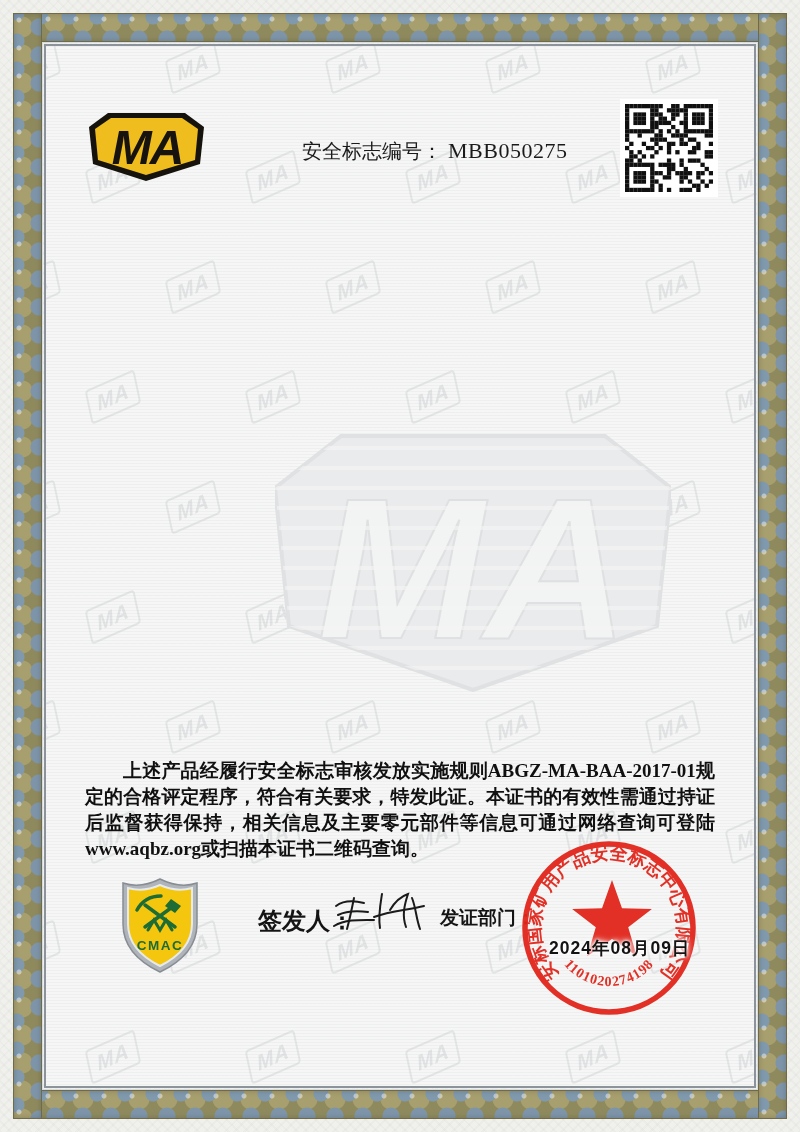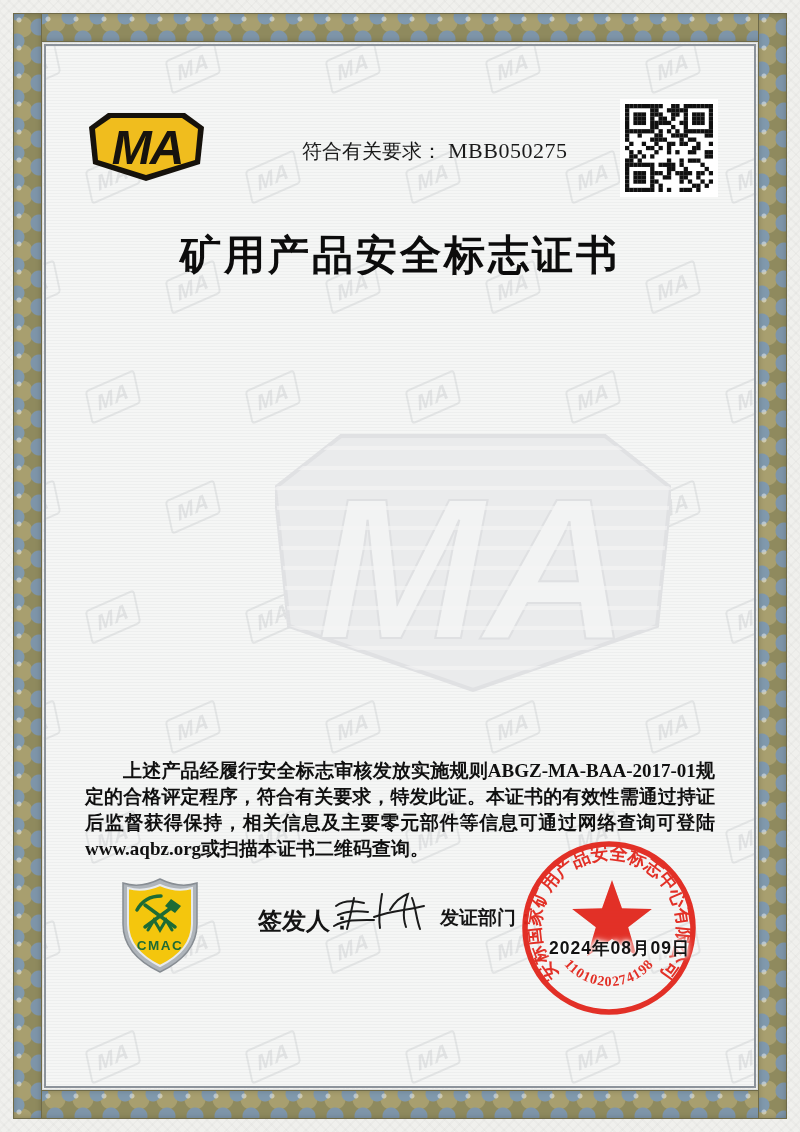--- a/index.html
+++ b/index.html
@@ -177,21 +177,21 @@
   <div class="gb gb-right gv"></div>
   <div class="inner-frame"></div>
 
   <svg id="ma-logo" class="c" viewBox="0 0 117 70">
     <path d="M20,1 L97,1 L116,15 L112,52 L58,69 L5,52 L1,15 Z" fill="#16120c"></path>
     <path d="M23,6 L94,6 L110,17 L107,48 L58,63 L10,48 L7,17 Z" fill="#f0bd1e"></path>
     <text x="59" y="52" text-anchor="middle" font-family="Liberation Sans, sans-serif" font-style="italic" font-weight="900" font-size="48" letter-spacing="-2" fill="#17130e">MA</text>
   </svg>
 
   <div id="certno-line" class="c">
-    <span class="lab">符合有关要求：</span><span class="val">MBB050275</span>
+    <span class="lab">安全标志编号：</span><span class="val">MBB050275</span>
   </div>
 
   <div id="qr" class="c"><svg width="88" height="88" viewBox="0 0 88.2 88.2" fill="#101010">
         <rect x="0" y="0" width="4.3" height="4.3"></rect>
         <rect x="4.2" y="0" width="4.3" height="4.3"></rect>
         <rect x="8.4" y="0" width="4.3" height="4.3"></rect>
         <rect x="12.600000000000001" y="0" width="4.3" height="4.3"></rect>
         <rect x="16.8" y="0" width="4.3" height="4.3"></rect>
         <rect x="21" y="0" width="4.3" height="4.3"></rect>
         <rect x="25.200000000000003" y="0" width="4.3" height="4.3"></rect>
@@ -405,21 +405,20 @@
         <rect x="21" y="84" width="4.3" height="4.3"></rect>
         <rect x="25.200000000000003" y="84" width="4.3" height="4.3"></rect>
         <rect x="33.6" y="84" width="4.3" height="4.3"></rect>
         <rect x="42" y="84" width="4.3" height="4.3"></rect>
         <rect x="54.6" y="84" width="4.3" height="4.3"></rect>
         <rect x="58.800000000000004" y="84" width="4.3" height="4.3"></rect>
         <rect x="63" y="84" width="4.3" height="4.3"></rect>
         <rect x="71.4" y="84" width="4.3" height="4.3"></rect>
       </svg></div>
 
-  <div id="title" class="c">矿用产品安全标志证书</div>
 
   <div class="row" style="top:324px"><span class="flabel">持 证 人：</span><span class="fvalue">湘潭泵业集团有限公司</span></div>
   <div class="row" style="top:358px"><span class="flabel">注册地址：</span><span class="fvalue">湘潭县花石镇中立街5号</span></div>
   <div class="row" style="top:391px"><span class="flabel">生产单位：</span><span class="fvalue">湘潭泵业集团有限公司</span></div>
   <div class="row" style="top:425px"><span class="flabel">生产地址：</span><span class="fvalue">湖南省湘潭县花石镇中立街5号</span></div>
   <div class="row" style="top:459px"><span class="flabel">产品名称：</span><span class="fvalue">煤矿用耐磨多级离心泵</span></div>
   <div class="row" style="top:492px"><span class="flabel">规格型号：</span><span class="fvalue">MD155-30×（3～10）</span></div>
   <div class="row long" style="top:530px"><span class="flabel">产品标准及技术条件：</span><span class="fvalue">MT/T114-2005</span></div>
   <div class="row" style="top:560px"><span class="flabel">适用范围：</span><span class="fvalue">煤矿井下非采掘工作面。</span></div>
 

